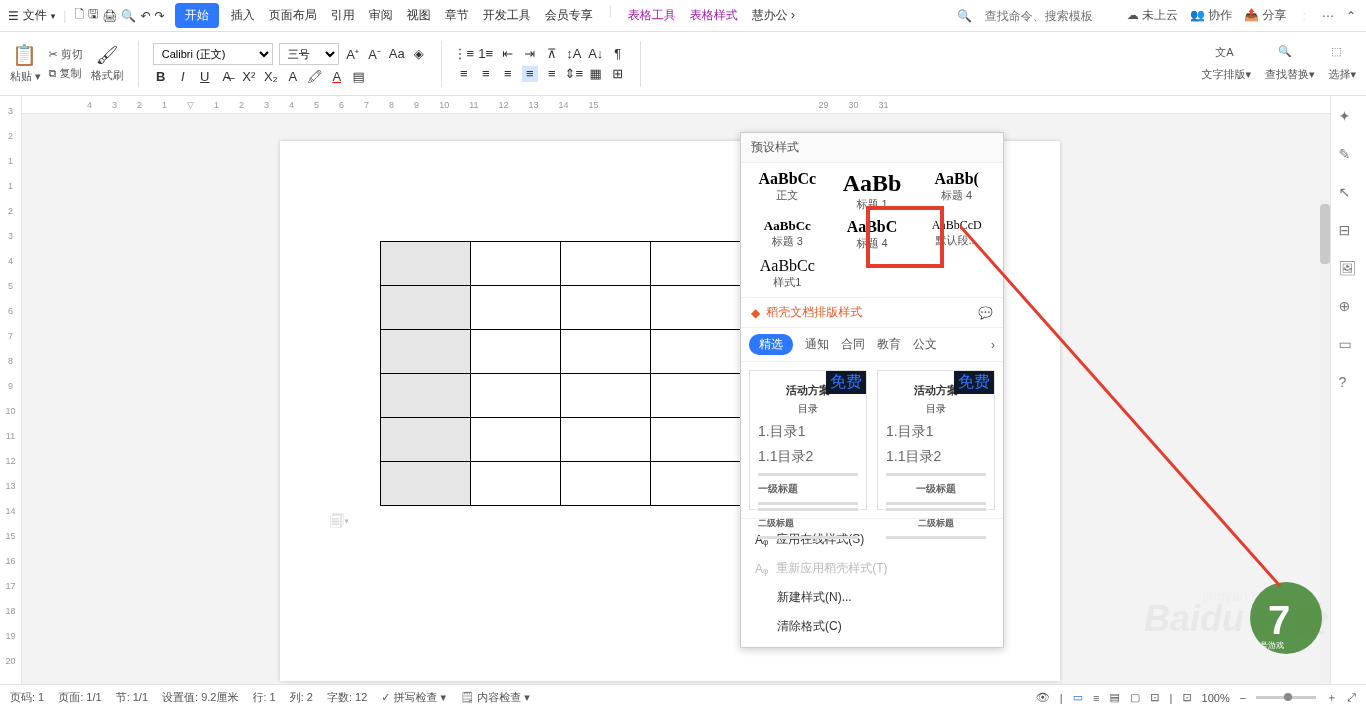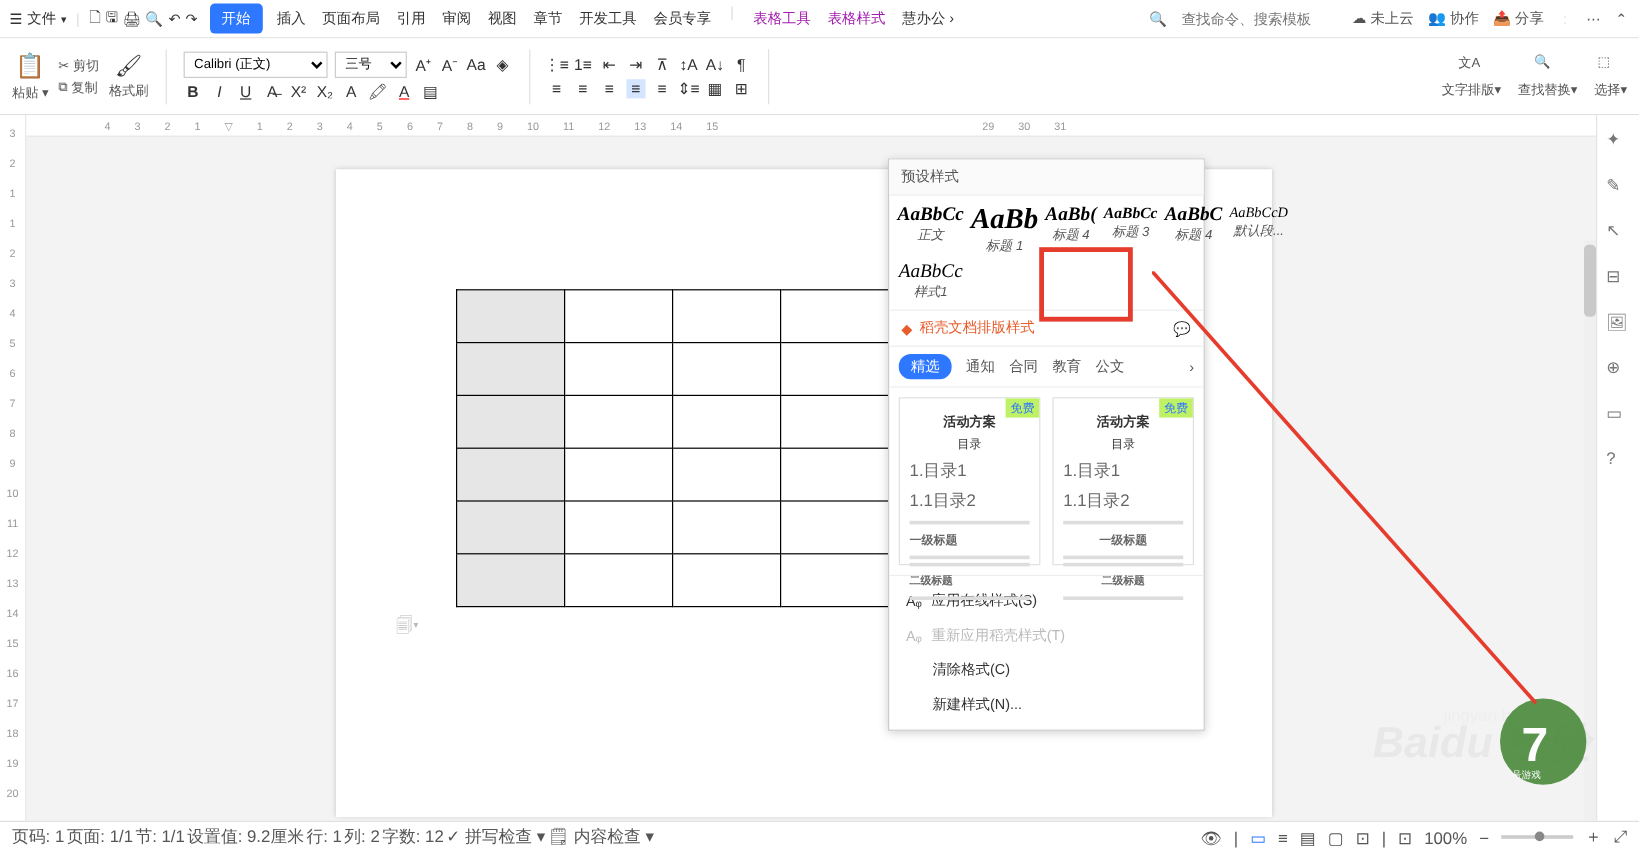--- a/index.html
+++ b/index.html
@@ -28,41 +28,41 @@
 .vruler div{height:25px;text-align:center;}
 .hruler{position:absolute;left:22px;right:36px;top:0;height:18px;background:#fff;border-bottom:1px solid #e4e4e4;font-size:9px;color:#999;display:flex;gap:20px;padding-left:65px;align-items:center;}
 .page{position:absolute;left:280px;top:45px;width:780px;height:540px;background:#fff;box-shadow:0 0 4px rgba(0,0,0,.2);}
 .doc-table{position:absolute;left:100px;top:100px;border-collapse:collapse;}
 .doc-table td{border:1px solid #000;width:90px;height:44px;text-align:center;font-size:16px;font-family:SimSun,serif;}
 .doc-table tr td:first-child{background:#e6e6e6;}
 .rightbar{position:absolute;right:0;top:0;width:36px;height:100%;background:#fff;border-left:1px solid #e4e4e4;display:flex;flex-direction:column;align-items:center;gap:18px;padding-top:12px;color:#777;}
 .rightbar span{width:20px;height:20px;font-size:14px;}
 .style-panel{position:absolute;left:740px;top:36px;width:264px;background:#fff;border:1px solid #ccc;box-shadow:0 2px 8px rgba(0,0,0,.2);font-size:12px;z-index:10;}
 .style-panel .hdr{padding:6px 10px;color:#555;border-bottom:1px solid #eee;background:#fafafa;}
-.style-grid{display:grid;grid-template-columns:repeat(6,1fr);padding:4px;font-style:italic;}
+.style-grid{display:grid;grid-template-columns:repeat(3,1fr);padding:4px;}
 .style-cell{border:1px solid transparent;padding:2px;text-align:center;}
 .style-cell .prev{font-family:"Times New Roman",serif;font-size:16px;font-weight:bold;}
 .style-cell .lbl{font-size:11px;color:#555;}
 .doke-row{border-top:1px solid #eee;padding:6px 10px;display:flex;align-items:center;gap:6px;color:#e85b2a;}
 .doke-row .bubble{margin-left:auto;color:#999;}
 .filter-row{padding:6px 8px;display:flex;gap:12px;align-items:center;border-top:1px solid #eee;font-size:12px;color:#555;}
 .filter-row .pill{background:#2e77ff;color:#fff;border-radius:10px;padding:2px 10px;}
 .tmpl-row{display:flex;gap:10px;padding:8px;border-top:1px solid #eee;}
 .tmpl{width:118px;height:140px;border:1px solid #e0e0e0;position:relative;padding:6px 8px;font-size:9px;color:#666;}
-.tmpl .free{position:absolute;right:0;top:0;background:#bef264;color:#2e77ff;font-size:10px;padding:1px 4px;}
+.tmpl .free{position:absolute;right:0;top:0;background:#0f172a;color:#2e77ff;font-size:16px;padding:1px 4px;}
 .tmpl .tt{text-align:center;font-size:11px;font-weight:bold;color:#333;margin:6px 0 4px;}
 .tmpl .sub{text-align:center;font-size:10px;color:#333;margin-bottom:6px;}
 .tmpl .ln{display:flex;justify-content:flex-start;font-size:14px;margin:7px 0;}
 .tmpl .grey{height:3px;background:#ddd;margin:3px 0;}
 .menu-list{border-top:1px solid #eee;padding:6px 0;}
 .menu-list div{padding:6px 14px;font-size:12px;color:#333;display:flex;align-items:center;gap:8px;}
 .menu-list div.dis{color:#bbb;}
 .arrow-line{position:absolute;left:960px;top:130px;width:340px;height:380px;pointer-events:none;z-index:20;}
 .red-box{position:absolute;left:866px;top:110px;width:78px;height:62px;border:4px solid #e63c2e;z-index:15;pointer-events:none;}
-.statusbar{position:absolute;bottom:0;left:0;right:0;height:26px;background:#fff;border-top:1px solid #e0e0e0;display:flex;align-items:center;font-size:14px;color:#555;padding:0 10px;gap:2px;}
+.statusbar{position:absolute;bottom:0;left:0;right:0;height:26px;background:#fff;border-top:1px solid #e0e0e0;display:flex;align-items:center;font-size:11px;color:#555;padding:0 10px;gap:14px;}
 .statusbar .right{margin-left:auto;display:flex;align-items:center;gap:10px;}
 .watermark{position:absolute;right:40px;bottom:40px;font-size:36px;color:#e8e8e8;font-weight:bold;font-style:italic;pointer-events:none;}
 .watermark2{position:absolute;right:50px;bottom:80px;font-size:14px;color:#eee;pointer-events:none;}
 .logo7{position:absolute;right:20px;bottom:26px;width:120px;height:80px;opacity:.9;}
 .page-icon{position:absolute;left:50px;top:370px;color:#bbb;font-size:14px;}
 .scrollbar{position:absolute;right:36px;top:104px;width:10px;height:520px;background:#f0f0f0;}
 .scrollthumb{position:absolute;right:36px;top:108px;width:10px;height:60px;background:#c9c9c9;border-radius:4px;}
 </style>
 </head>
 <body>
@@ -376,25 +376,25 @@
       <div>
           <span>Aᵩ</span>
           <span>应用在线样式(S)</span>
         </div>
       <div class="dis">
           <span>Aᵩ</span>
           <span>重新应用稻壳样式(T)</span>
         </div>
       <div>
           <span style="width:14px"></span>
-          <span>清除格式(C)</span>
+          <span>新建样式(N)...</span>
         </div>
       <div>
           <span style="width:14px"></span>
-          <span>新建样式(N)...</span>
+          <span>清除格式(C)</span>
         </div>
     </div>
   </div>
 
   <div class="red-box"></div>
   <svg class="arrow-line">
       <line x1="0" y1="0" x2="320" y2="360" stroke="#e63c2e" stroke-width="3"></line>
     </svg>
 
   <div class="scrollbar"></div>

